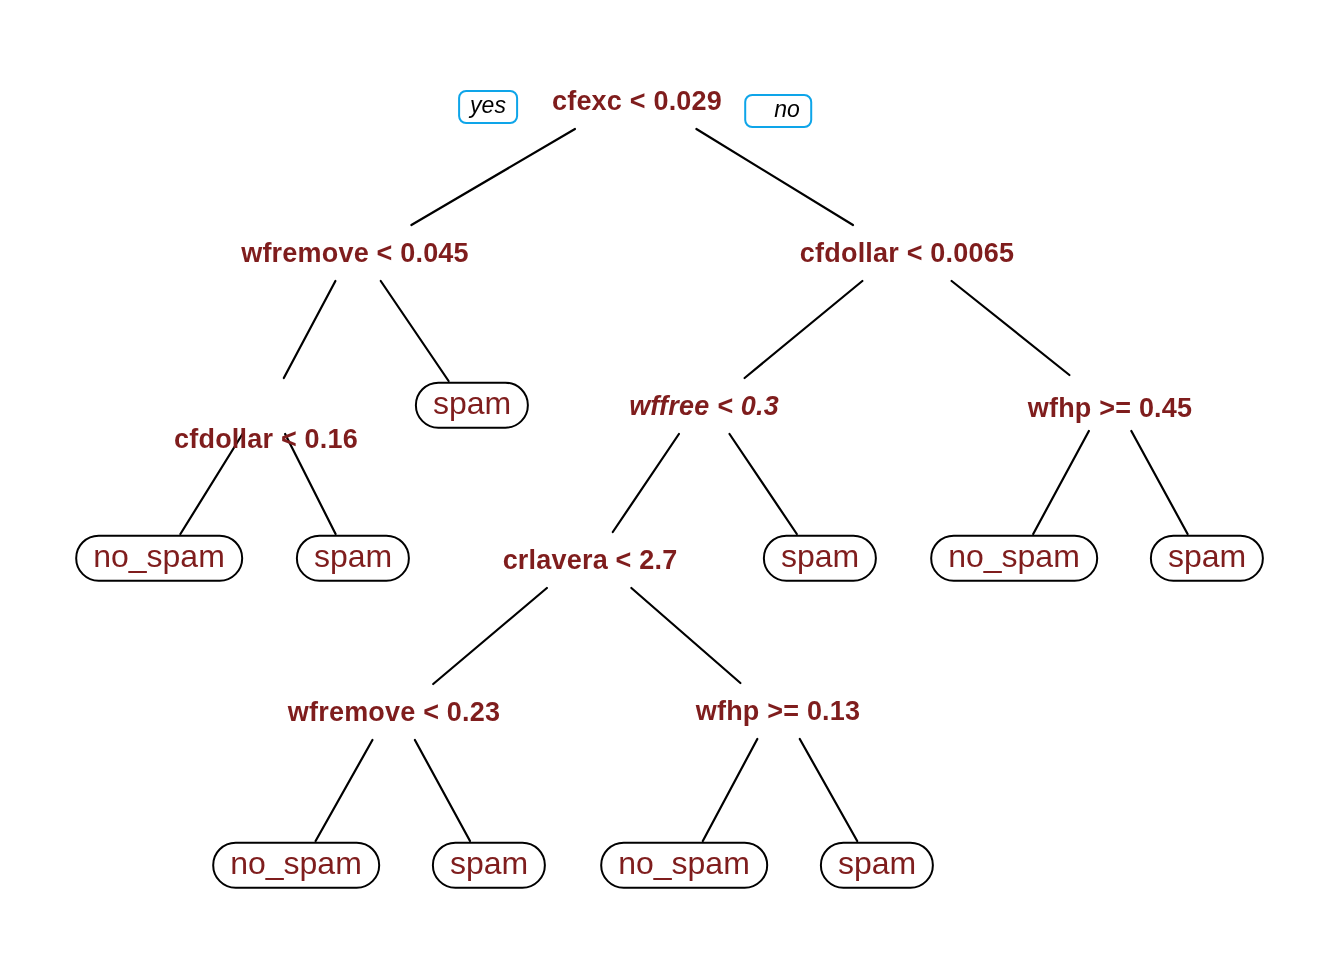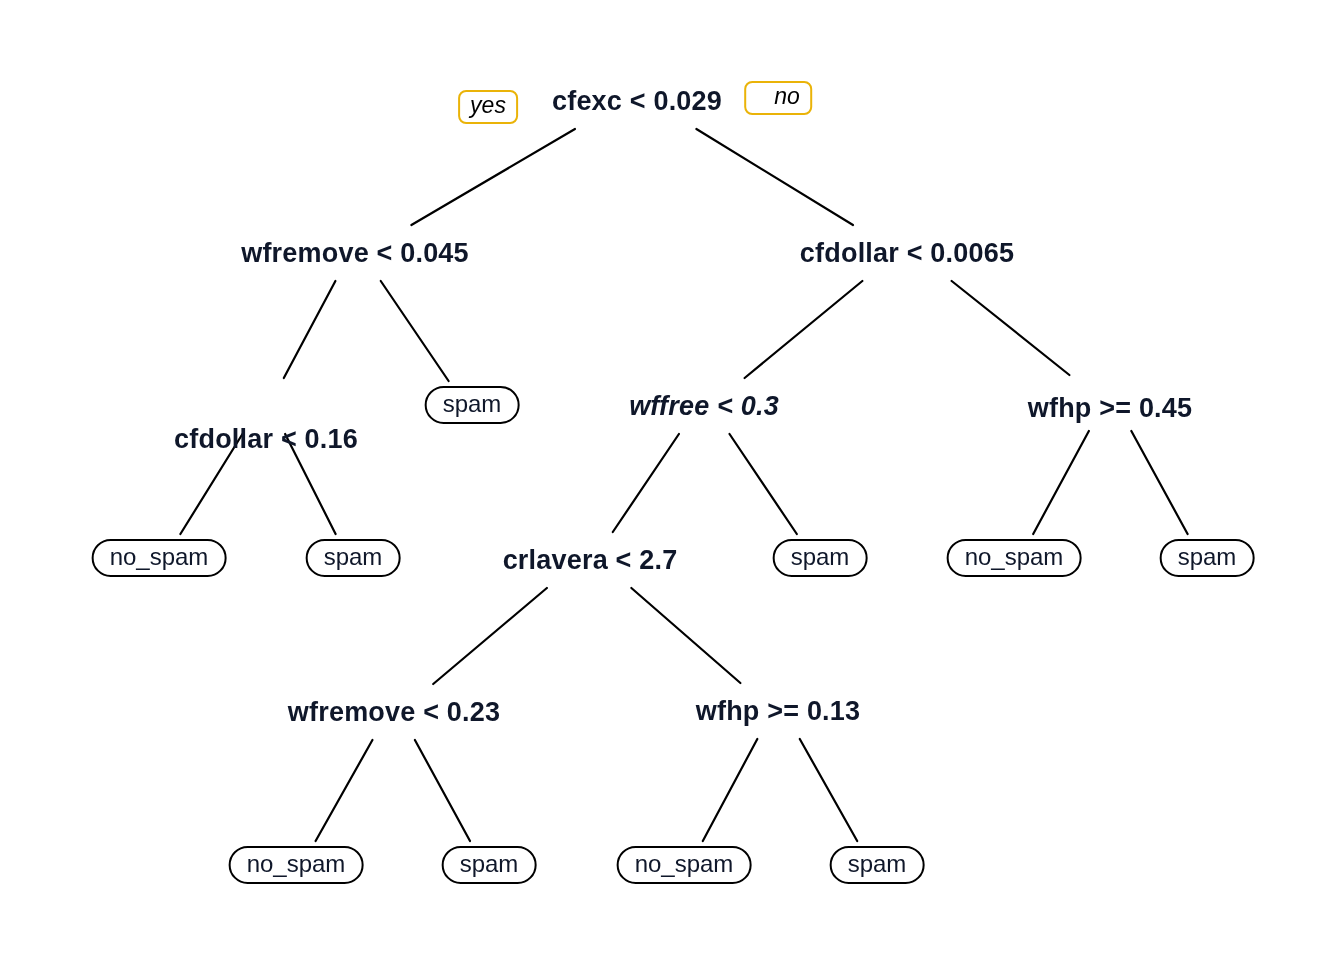--- a/index.html
+++ b/index.html
@@ -18,45 +18,45 @@
   #edges {
     position: absolute;
     left: 0; top: 0;
     width: 1344px;
     height: 960px;
   }
   .node {
     position: absolute;
     transform: translate(-50%, -50%);
     white-space: nowrap;
-    color: #0f172a;
+    color: #7f1d1d;
   }
   .node.split {
     font-weight: bold;
     font-size: 27px;
     letter-spacing: 0.2px;
   }
   .node.leaf {
     font-weight: 400;
-    font-size: 24px;
+    font-size: 32px;
     line-height: 1.05;
     background: #ffffff;
     border: 2.5px solid #000000;
     border-radius: 999px;
     padding: 3px 16px 6px 16px;
   }
   .branch-label {
     position: absolute;
     transform: translate(-50%, -50%);
     white-space: nowrap;
     font-style: italic;
     font-size: 23px;
     color: #000;
     background: #ffffff;
-    border: 2px solid #eab308;
+    border: 2px solid #0ea5e9;
     border-radius: 8px;
     padding: 0px 10px 3px 10px;
   }
 </style>
 </head>
 <body style="background: rgb(255, 255, 255);">
 
 <div id="canvas">
   <svg id="edges" xmlns="http://www.w3.org/2000/svg">
       <line x1="574.96" y1="129" x2="411.4" y2="225" stroke="#000000" stroke-width="2.2" stroke-linecap="round"></line>
@@ -92,15 +92,15 @@
       <div class="node leaf" style="left: 820px; top: 558px;">spam</div>
       <div class="node leaf" style="left: 1014px; top: 558px;">no_spam</div>
       <div class="node leaf" style="left: 1207px; top: 558px;">spam</div>
       <div class="node split" style="left: 394px; top: 712px;">wfremove &lt; 0.23</div>
       <div class="node split" style="left: 778px; top: 711px; text-align: center;">wfhp &gt;= 0.13</div>
       <div class="node leaf" style="left: 296px; top: 865px;">no_spam</div>
       <div class="node leaf" style="left: 489px; top: 865px;">spam</div>
       <div class="node leaf" style="left: 684px; top: 865px;">no_spam</div>
       <div class="node leaf" style="left: 877px; top: 865px;">spam</div>
       <div class="branch-label" style="left: 488px; top: 107px;">yes</div>
-      <div class="branch-label" style="left: 778px; top: 98px; padding-left: 28px;">no</div>
+      <div class="branch-label" style="left: 778px; top: 111px; padding-left: 28px;">no</div>
     </div>
 </div>
 
 </body></html>

